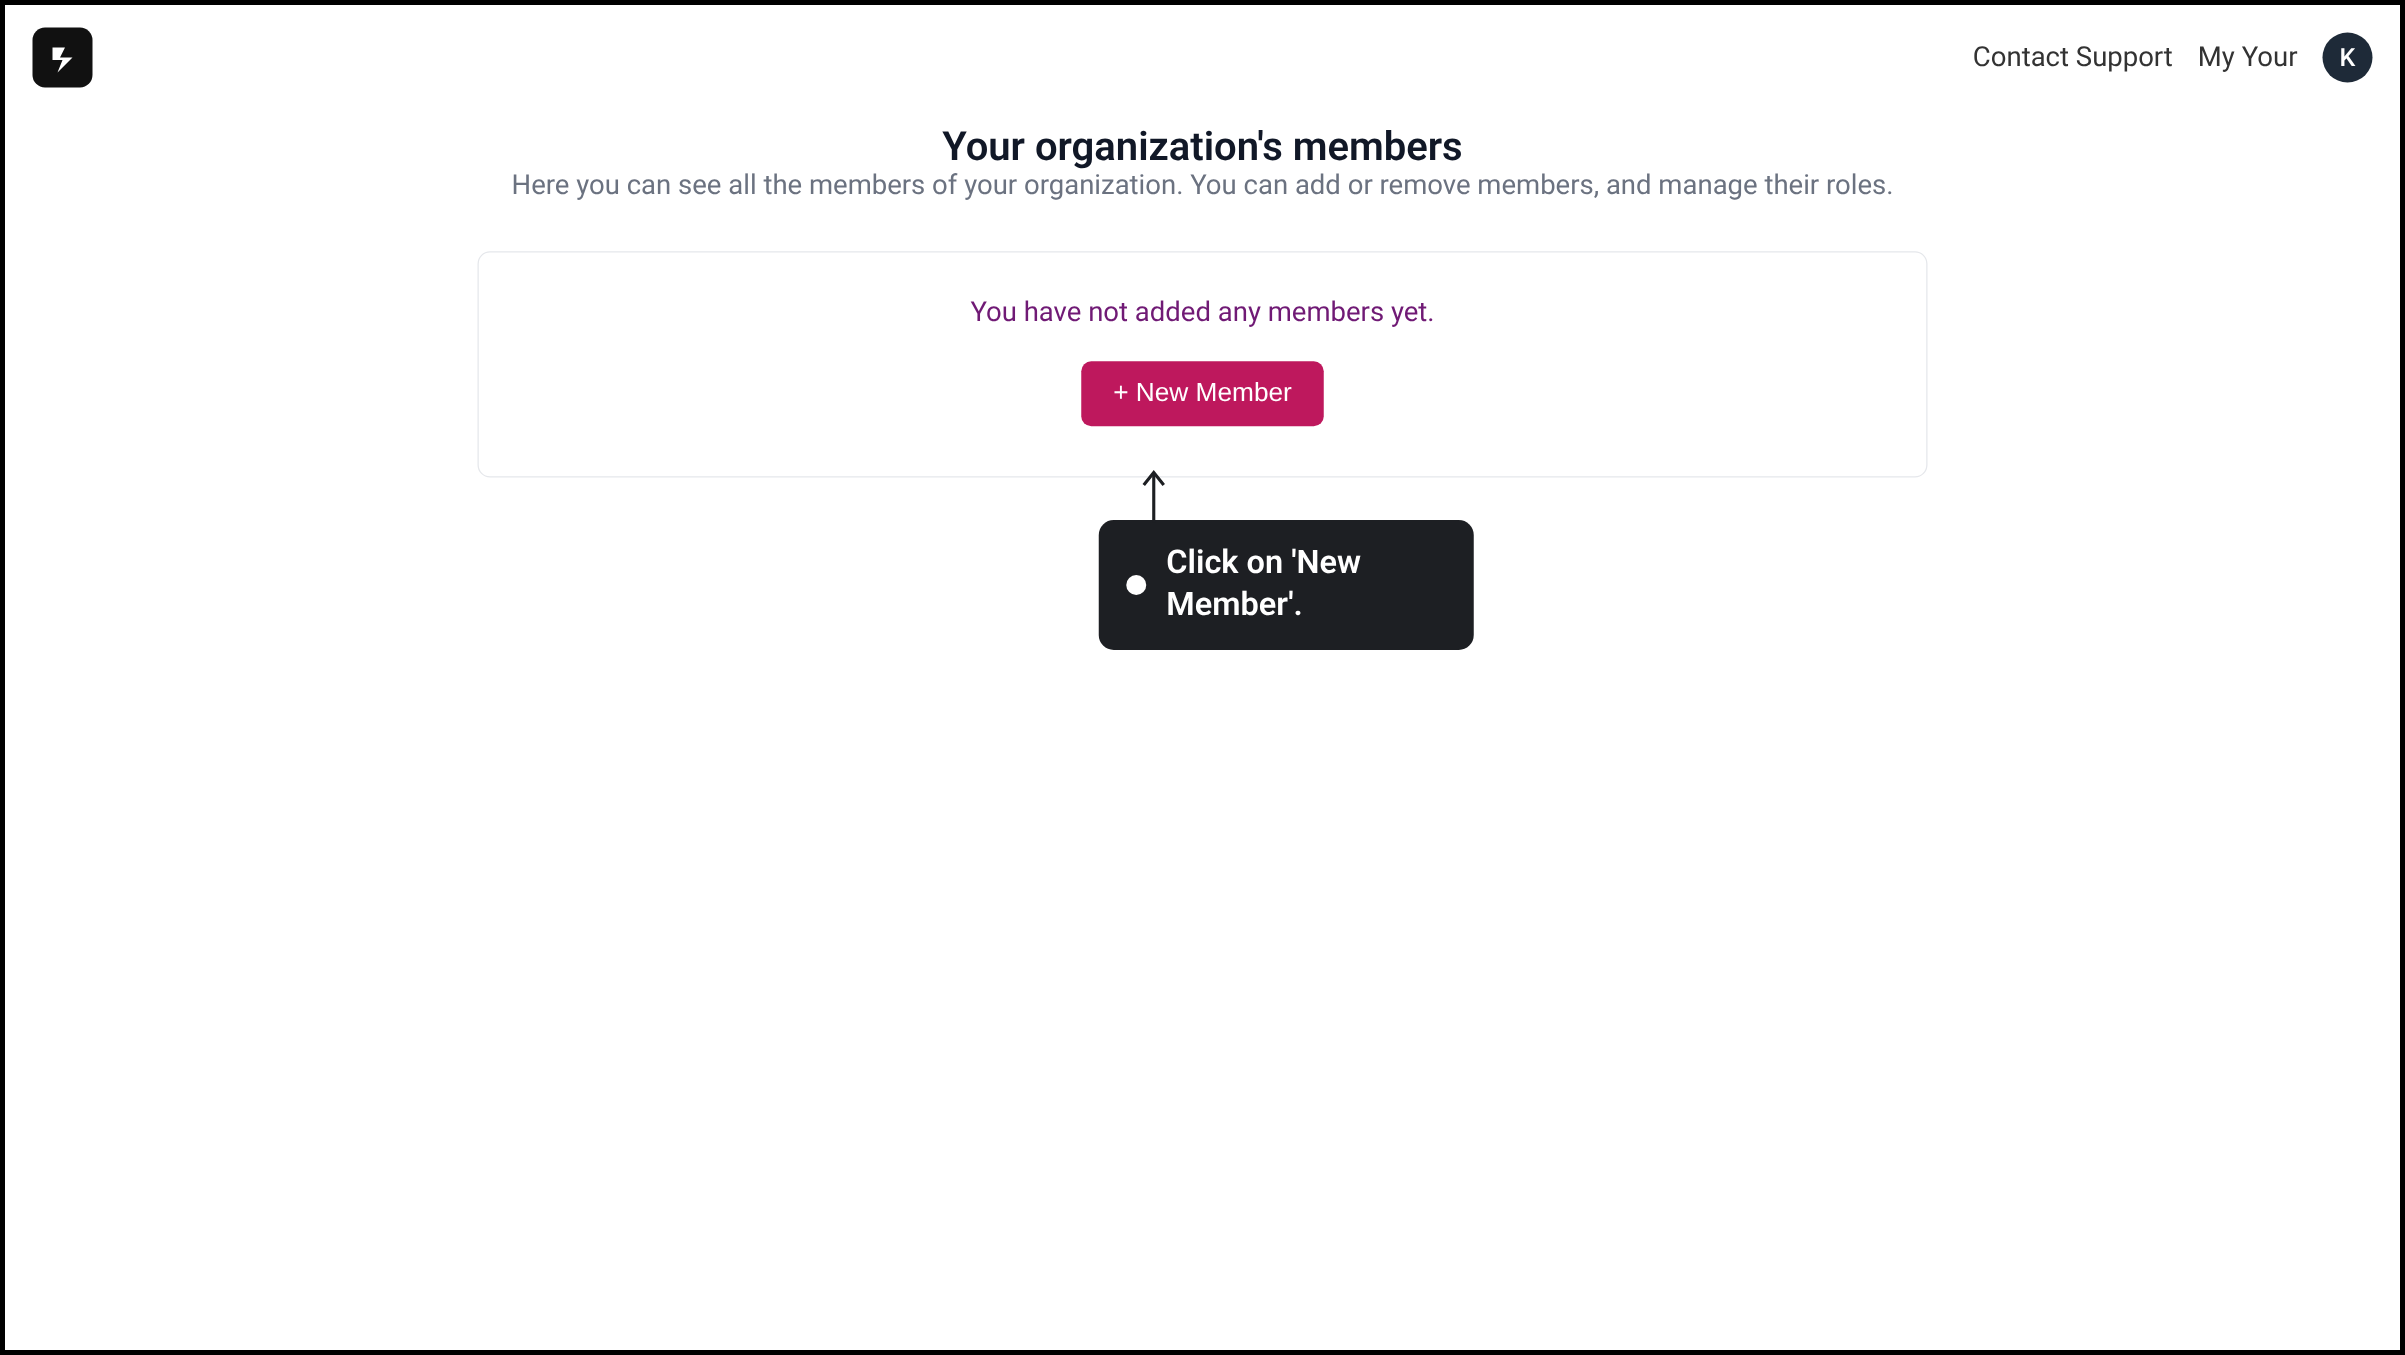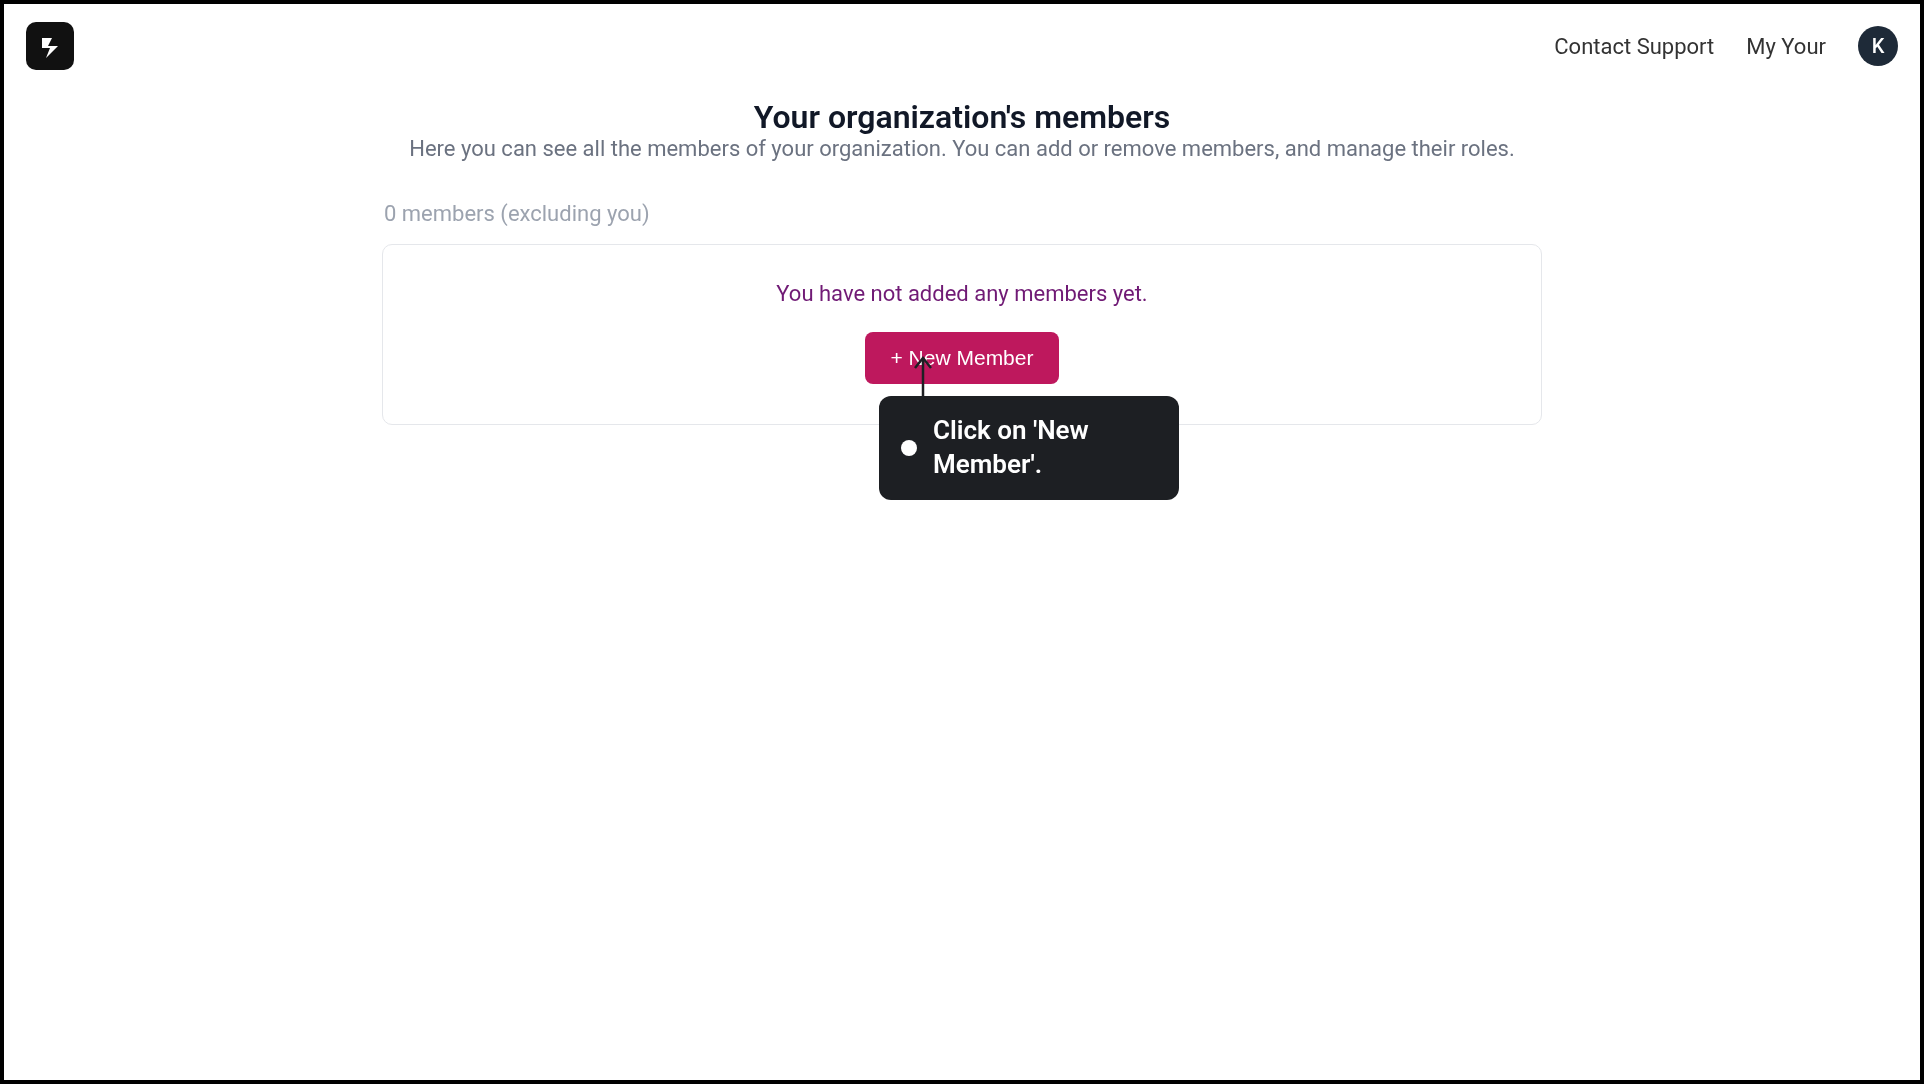--- a/index.html
+++ b/index.html
@@ -30,21 +30,21 @@
       align-items: center;
       justify-content: center;
     }
     .logo svg {
       width: 28px;
       height: 28px;
     }
     .header-right {
       display: flex;
       align-items: center;
-      gap: 32px;
+      gap: 20px;
     }
     .header-link {
       color: #333;
       font-size: 22px;
       text-decoration: none;
       cursor: pointer;
     }
     .avatar {
       width: 40px;
       height: 40px;
@@ -100,21 +100,21 @@
       padding: 14px 26px;
       font-size: 21px;
       cursor: pointer;
       display: inline-flex;
       align-items: center;
       gap: 6px;
     }
     .callout-wrapper {
       position: absolute;
       left: 875px;
-      top: 392px;
+      top: 412px;
     }
     .callout-arrow {
       position: absolute;
       left: 32px;
       top: -42px;
     }
     .callout {
       background: #1d1f23;
       color: #fff;
       border-radius: 12px;
@@ -150,21 +150,20 @@
   <div class="header-right">
     <a class="header-link">Contact Support</a>
     <a class="header-link">My Your</a>
     <div class="avatar">K</div>
   </div>
 </div>
 
 <div class="main">
   <h1 class="page-title">Your organization's members</h1>
   <p class="page-subtitle">Here you can see all the members of your organization. You can add or remove members, and manage their roles.</p>
-  <div class="member-count">0 members (excluding you)</div>
   <div class="members-card">
     <div class="empty-text">You have not added any members yet.</div>
     <button class="new-member-button">+ New Member</button>
   </div>
 </div>
 
 <div class="callout-wrapper">
   <svg class="callout-arrow" width="24" height="44" viewBox="0 0 24 44">
     <line x1="12" y1="44" x2="12" y2="6" stroke="#1d1f23" stroke-width="2.5"></line>
     <polyline points="4,14 12,4 20,14" fill="none" stroke="#1d1f23" stroke-width="2.5"></polyline>

